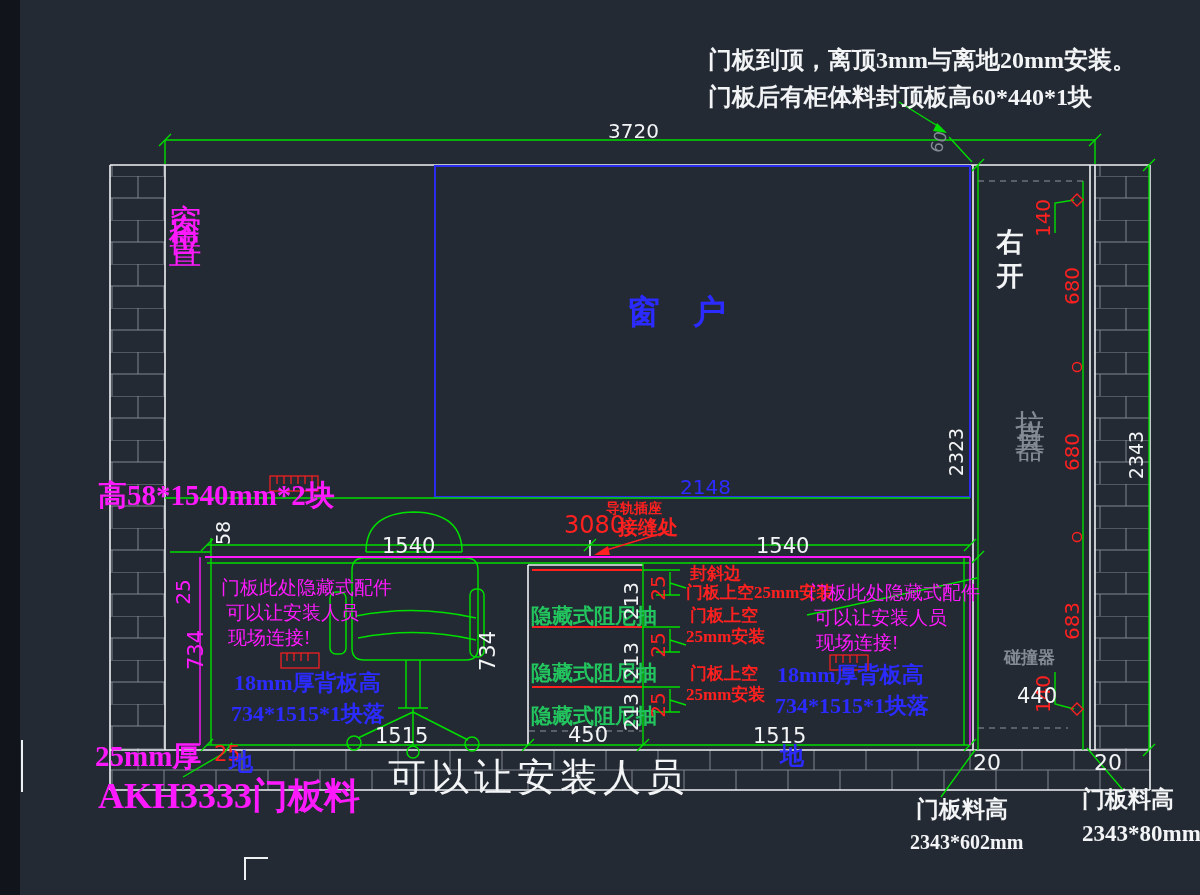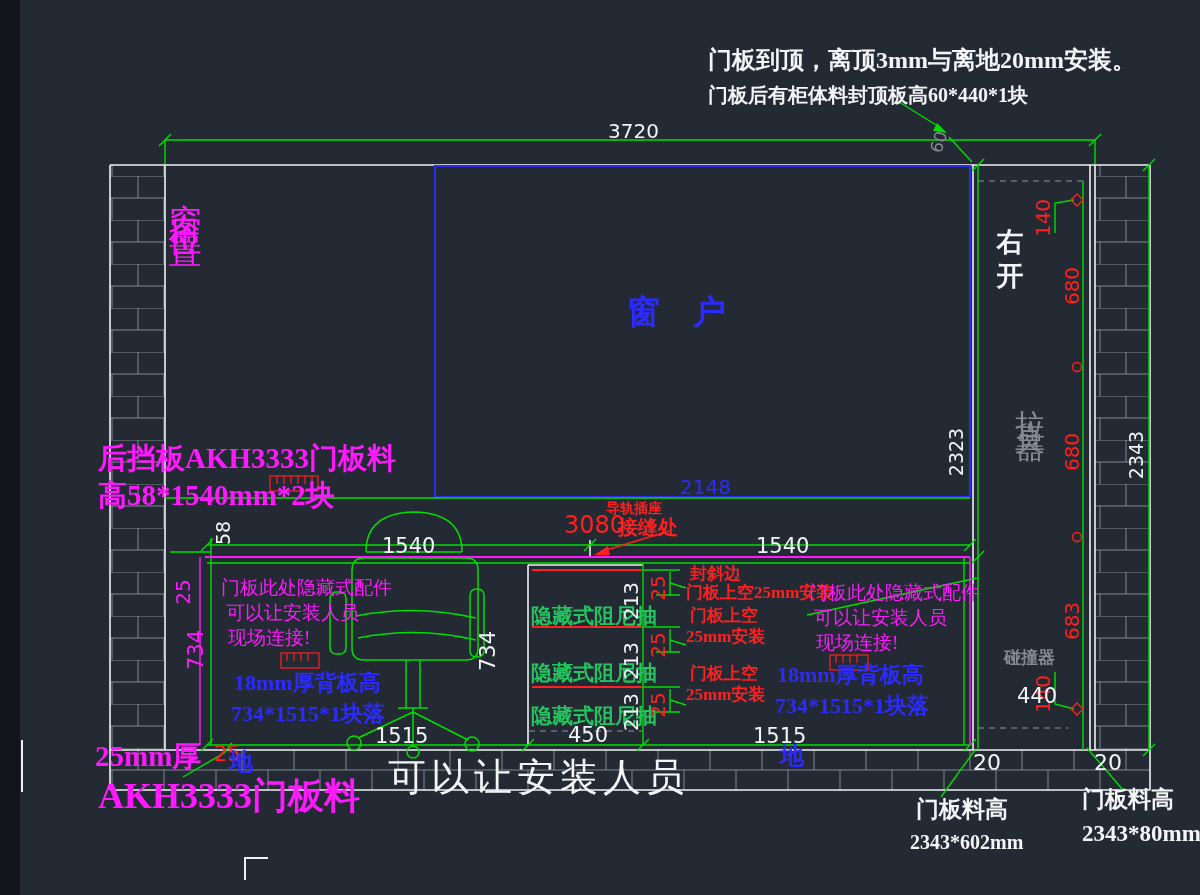--- a/index.html
+++ b/index.html
@@ -112,28 +112,27 @@
   </g>
 
   <g stroke="#8d939c" stroke-width="1.2" fill="none" stroke-dasharray="6 5">
     <path d="M958 181 H1063"></path>
     <path d="M958 728 H1048"></path>
     <path d="M509 731 H622"></path>
   </g>
 </svg>
 
 <div class="t c-w b" style="left:688px;top:48px;font-size:24px;">门板到顶，离顶3mm与离地20mm安装。</div>
-<div class="t c-w b" style="left:688px;top:85px;font-size:20px;">门板后有柜体料封顶板高60*440*1块</div>
+<div class="t c-w b" style="left:688px;top:85px;font-size:24px;">门板后有柜体料封顶板高60*440*1块</div>
 
 <div class="t c-w num" style="left:588px;top:121px;font-size:20px;">3720</div>
 <div class="t c-gy2 num rot" style="left:919px;top:142px;font-size:17px;transform:translate(-50%,-50%) rotate(-72deg);">60</div>
 
 <div class="t c-m v" style="left:148px;top:176px;font-size:33px;letter-spacing:11px;">窗帘位置</div>
 
-<div class="t c-m b" style="left:78px;top:444px;font-size:29px;">后挡板AKH3333门板料</div>
 <div class="t c-m b" style="left:78px;top:481px;font-size:29px;">高58*1540mm*2块</div>
 
 <div class="t c-b b" style="left:607px;top:296px;font-size:33px;">窗　户</div>
 <div class="t c-b num" style="left:660px;top:477px;font-size:20px;">2148</div>
 <div class="t c-w num rot" style="left:936px;top:452px;font-size:19px;">2323</div>
 <div class="t c-w num rot" style="left:1116px;top:455px;font-size:19px;">2343</div>
 
 <div class="t c-r b" style="left:586px;top:502px;font-size:14px;">导轨插座</div>
 <div class="t c-r b" style="left:598px;top:517px;font-size:20px;">接缝处</div>
 <div class="t c-r num" style="left:544px;top:513px;font-size:24px;">3080</div>

